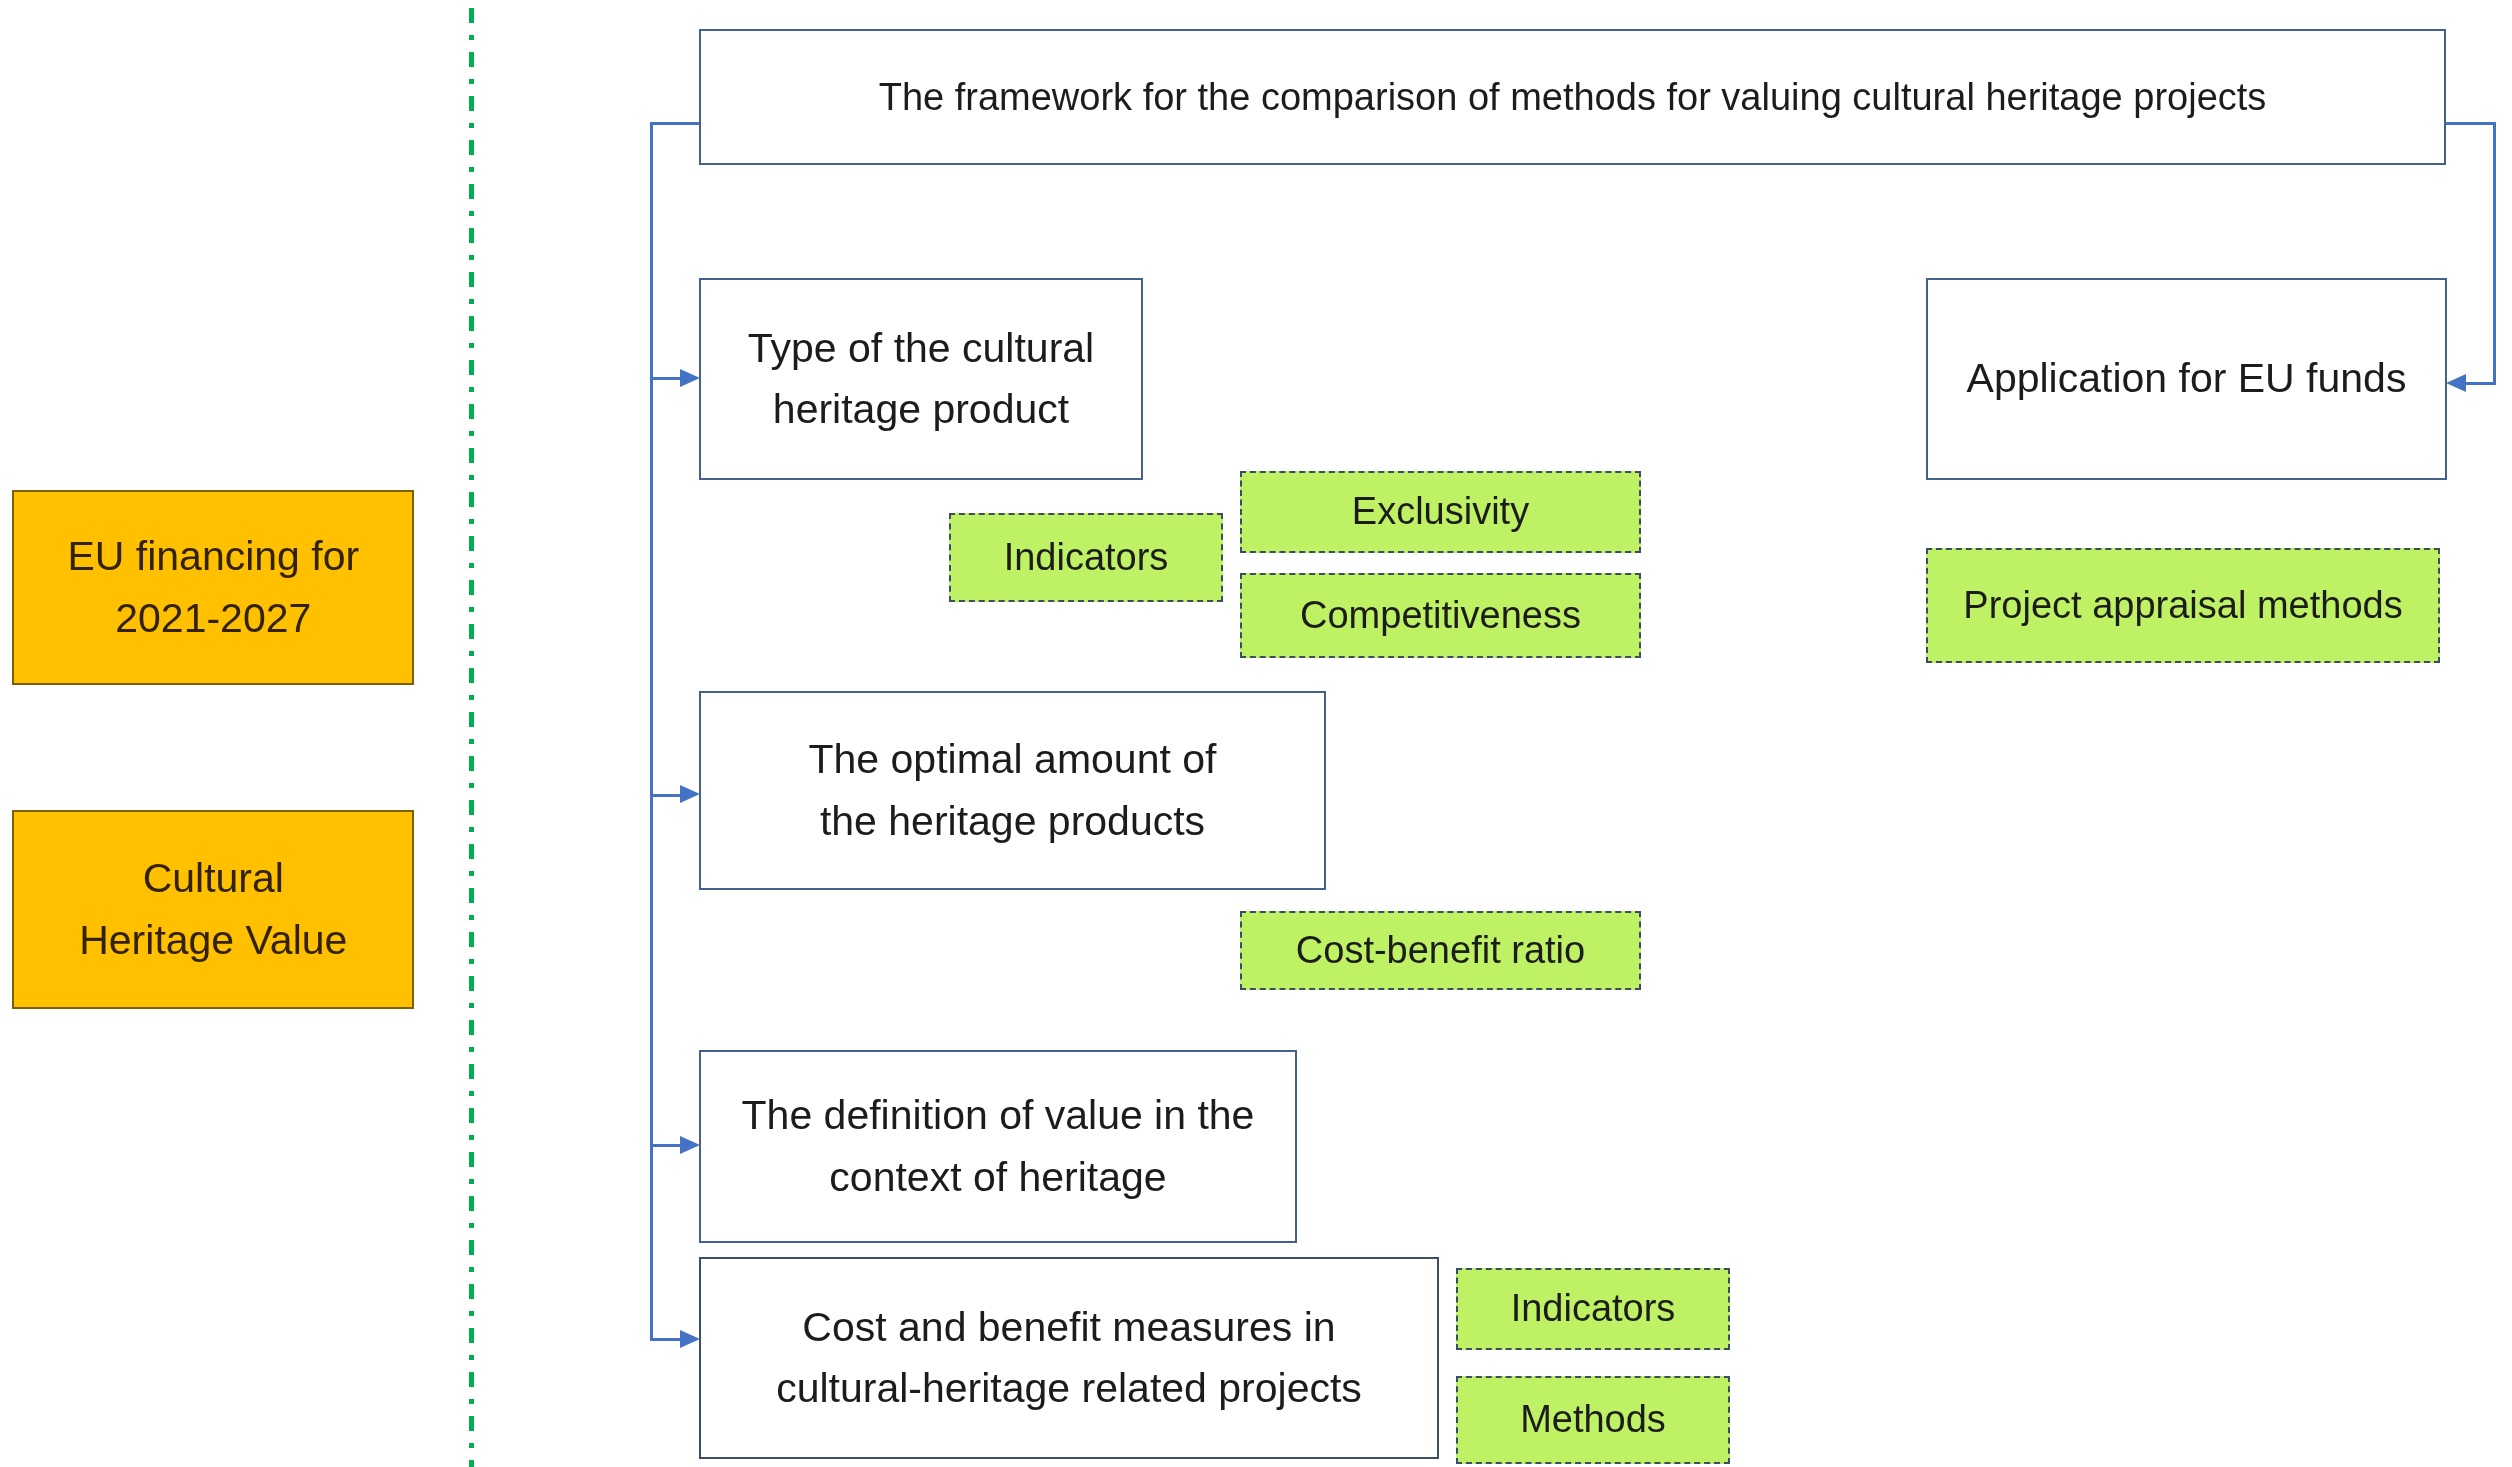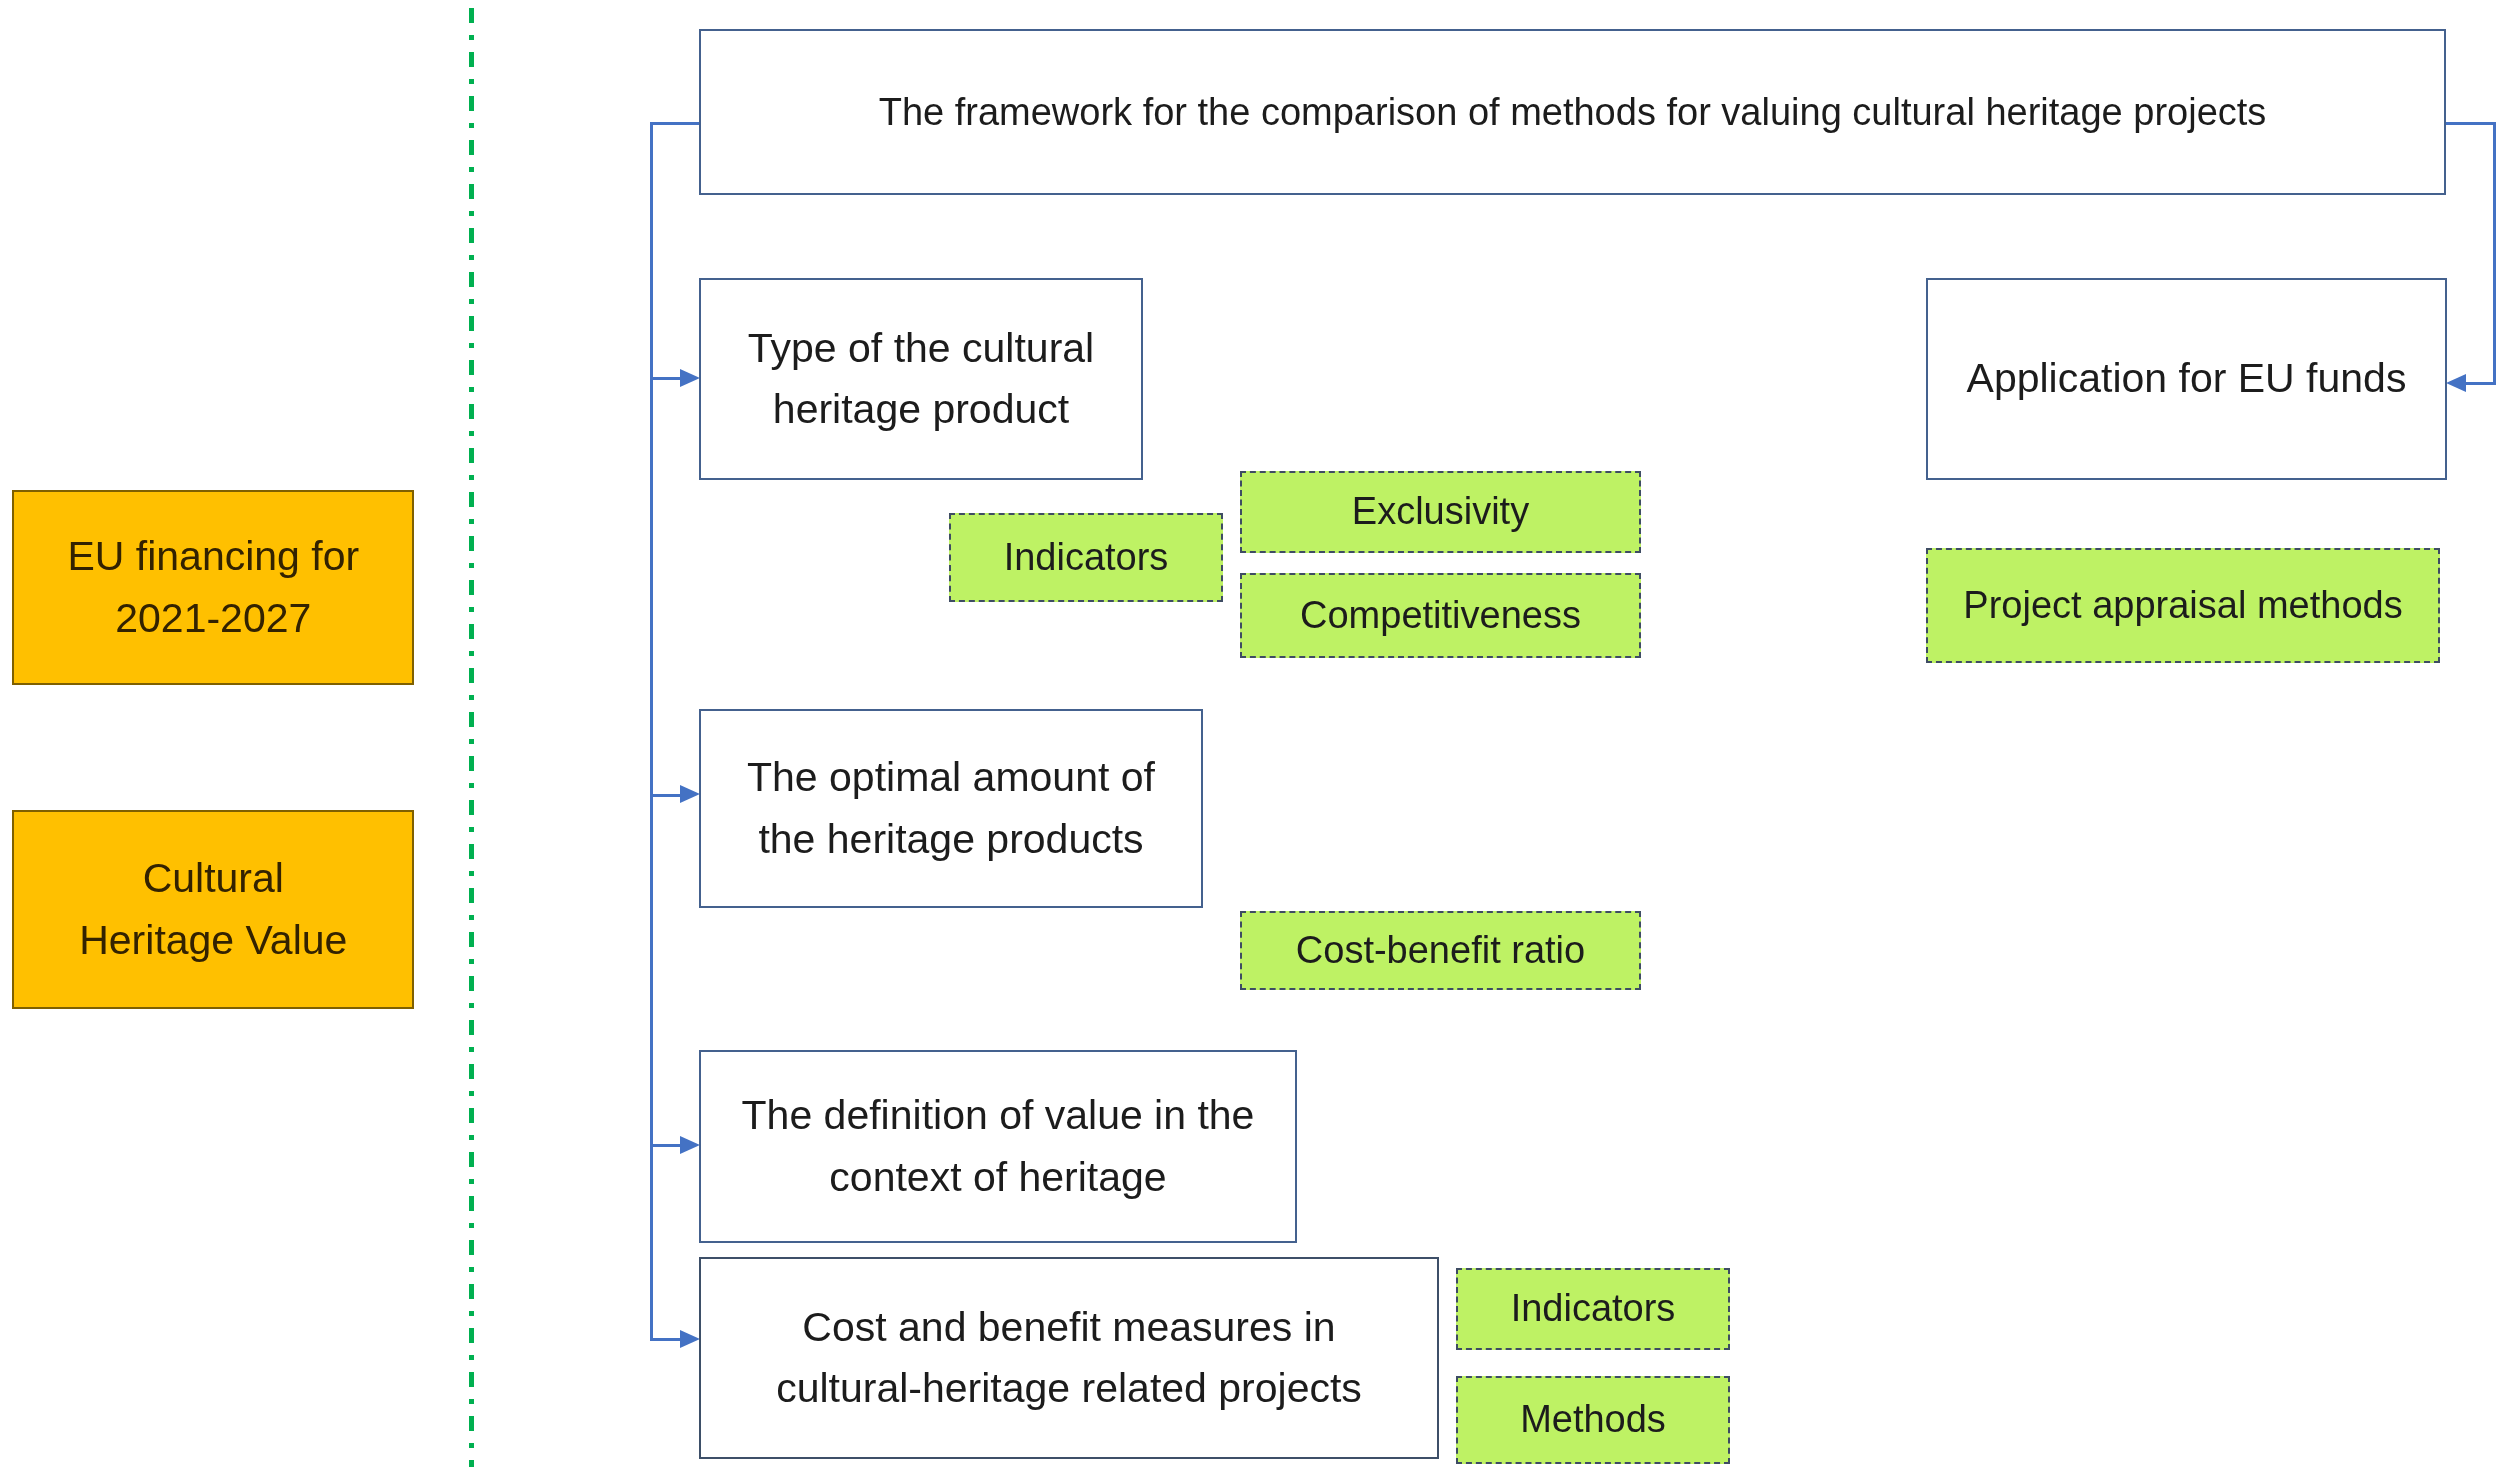--- a/index.html
+++ b/index.html
@@ -80,21 +80,21 @@
   <div class="arrow-r" style="left:680px;top:1136px;"></div>
 
   <div class="hline" style="left:650px;top:1338px;width:34px;"></div>
   <div class="arrow-r" style="left:680px;top:1330px;"></div>
 
   <div class="hline" style="left:2446px;top:122px;width:49px;"></div>
   <div class="vline" style="left:2493px;top:122px;height:263px;"></div>
   <div class="hline" style="left:2466px;top:382px;width:30px;"></div>
   <div class="arrow-l" style="left:2446px;top:374px;"></div>
 
-  <div class="solid-box framework-box" style="left:699px;top:29px;width:1747px;height:166px;">
+  <div class="solid-box framework-box" style="left:699px;top:29px;width:1747px;height:136px;">
     <span class="label">The framework for the comparison of methods for valuing cultural heritage projects</span>
   </div>
 
   <div class="solid-box" style="left:699px;top:278px;width:444px;height:202px;">
     <span class="label">Type of the cultural
 heritage product</span>
   </div>
   <div class="solid-box" style="left:1926px;top:278px;width:521px;height:202px;">
     <span class="label">Application for EU funds</span>
   </div>
@@ -105,21 +105,21 @@
   <div class="dash-box" style="left:1240px;top:471px;width:401px;height:82px;">
     <span class="label">Exclusivity</span>
   </div>
   <div class="dash-box" style="left:1240px;top:573px;width:401px;height:85px;">
     <span class="label">Competitiveness</span>
   </div>
   <div class="dash-box" style="left:1926px;top:548px;width:514px;height:115px;">
     <span class="label">Project appraisal methods</span>
   </div>
 
-  <div class="solid-box" style="left:699px;top:709px;width:504px;height:199px;">
+  <div class="solid-box" style="left:699px;top:691px;width:627px;height:199px;">
     <span class="label">The optimal amount of
 the heritage products</span>
   </div>
   <div class="dash-box" style="left:1240px;top:911px;width:401px;height:79px;">
     <span class="label">Cost-benefit ratio</span>
   </div>
 
   <div class="solid-box" style="left:699px;top:1050px;width:598px;height:193px;">
     <span class="label">The definition of value in the
 context of heritage</span>

